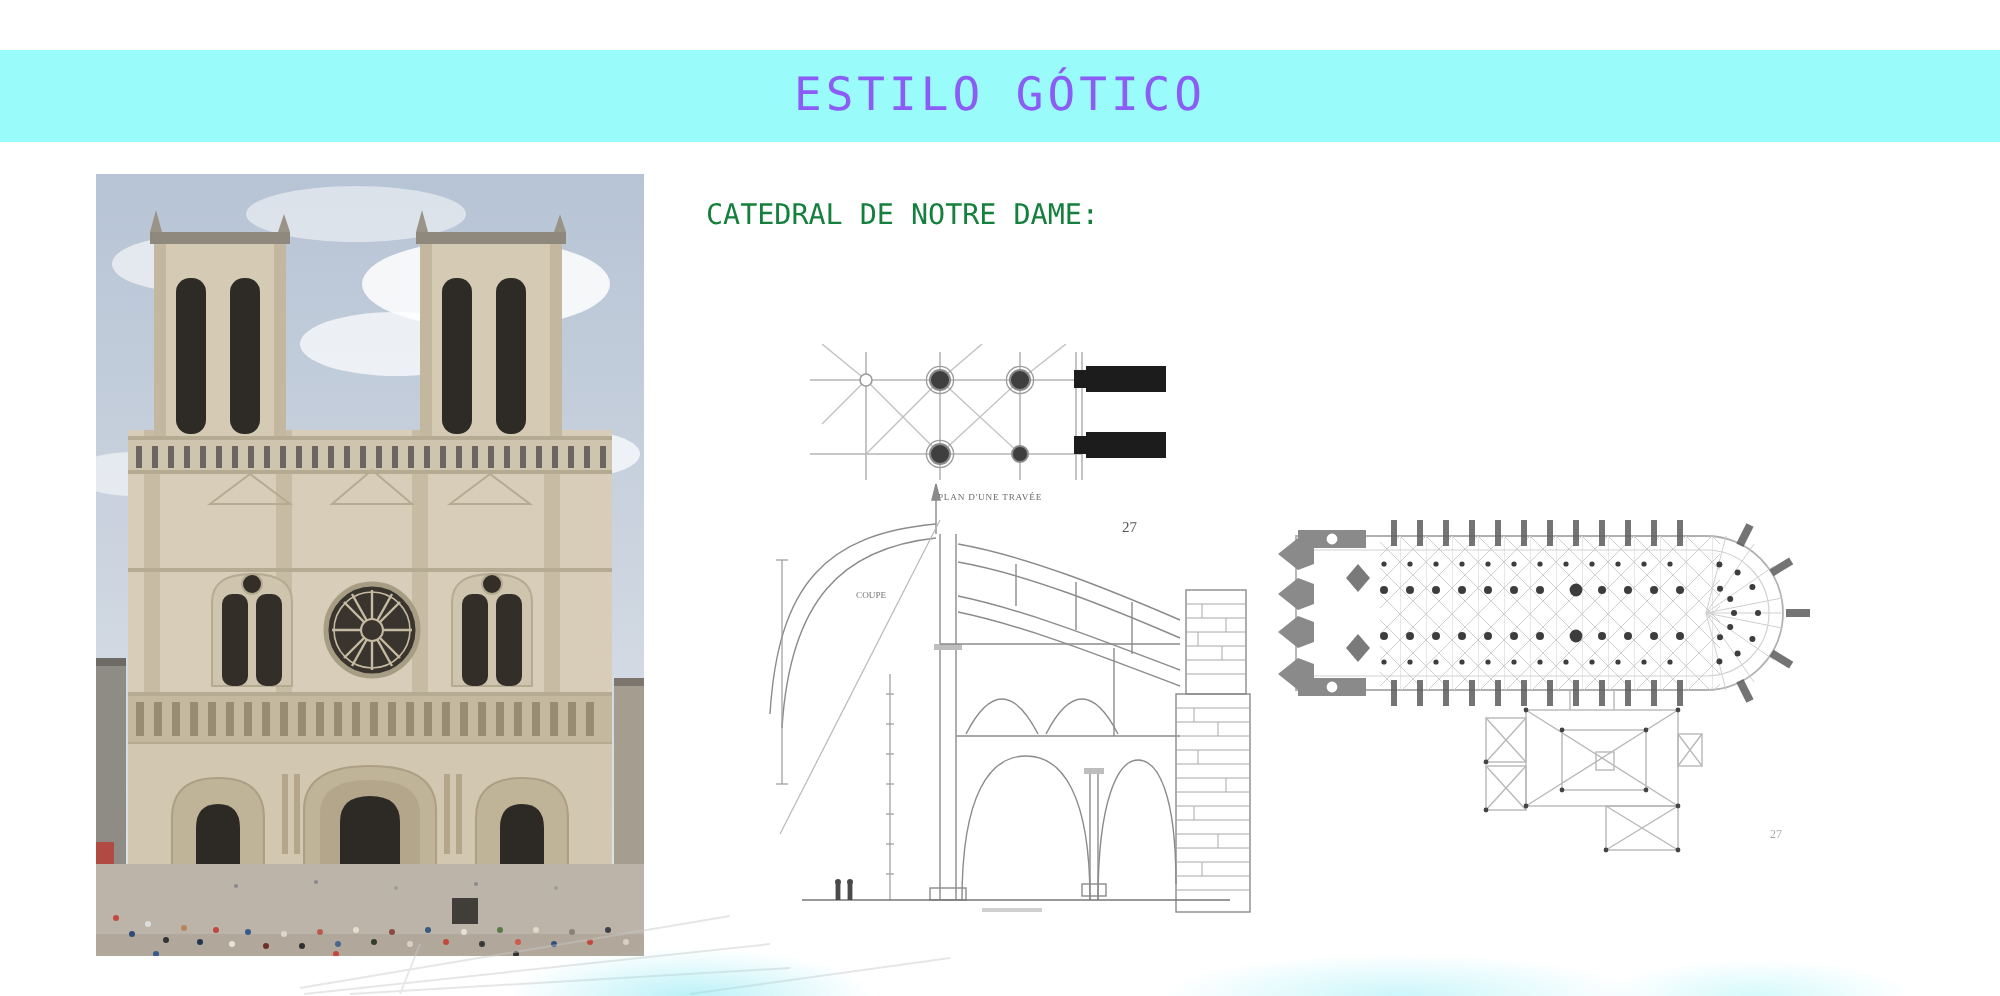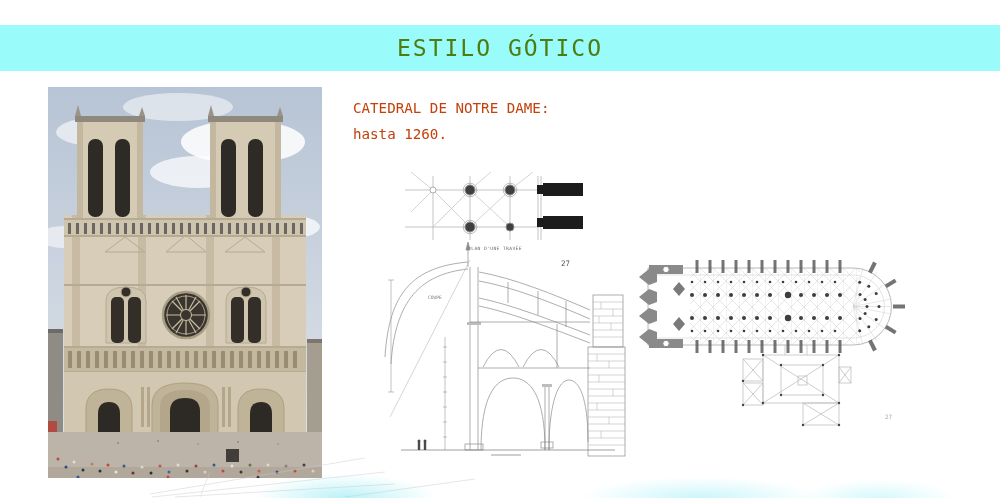--- a/index.html
+++ b/index.html
@@ -6,50 +6,50 @@
   body{
     width:1000px;height:498px;position:relative;overflow:hidden;
     background:#ffffff;
     font-family:"DejaVu Sans Mono","Liberation Mono",monospace;
   }
   .title-band{
     position:absolute;left:0;top:25px;width:1000px;height:46px;
     background:#9afbfb;display:flex;align-items:center;justify-content:center;
   }
   .title-band h1{
-    margin:0;font-size:23px;font-weight:normal;letter-spacing:2px;color:#4d7c0f;
+    margin:0;font-size:23px;font-weight:normal;letter-spacing:2px;color:#8b5cf6;
   }
-  figure{margin:0;padding:0;position:absolute;}
+  figure{margin:0;padding:0;position:absolute;font-family:Liberation Serif, serif;}
   .photo-fig{left:48px;top:87px;width:274px;height:391px;}
   .section-fig{left:383px;top:172px;width:245px;height:290px;}
   .plan-fig{left:635px;top:255px;width:280px;height:180px;}
   .text-block{
     position:absolute;left:353px;top:96px;width:560px;
-    font-size:14.2px;line-height:25.5px;color:#c2410c;white-space:pre;
+    font-size:14.2px;line-height:25.5px;color:#15803d;white-space:pre;
   }
   .bottom-wash{
     position:absolute;left:0;bottom:0;width:1000px;height:50px;pointer-events:none;
     background:
       radial-gradient(ellipse 130px 34px at 345px 100%, rgba(120,228,240,.50) 0%, rgba(120,228,240,0) 70%),
       radial-gradient(ellipse 170px 30px at 700px 100%, rgba(140,235,245,.45) 0%, rgba(140,235,245,0) 70%),
       radial-gradient(ellipse 110px 26px at 878px 100%, rgba(150,240,245,.40) 0%, rgba(150,240,245,0) 70%);
   }
   .sketch-lines{position:absolute;left:140px;top:452px;width:380px;height:46px;pointer-events:none;}
   svg{display:block;}
 </style>
 </head>
 <body>
 
 <div>
 
   <div class="title-band">
     <h1>ESTILO GÓTICO</h1>
   </div>
 
-  <div class="text-block"><div>CATEDRAL DE NOTRE DAME:</div><div>hasta 1260.</div></div>
+  <div class="text-block"><div>CATEDRAL DE NOTRE DAME:</div></div>
 
   <figure class="photo-fig">
     <svg width="274" height="391" viewBox="0 0 274 391">
       <defs>
         <linearGradient id="skyg" x1="0" y1="0" x2="0" y2="1">
           <stop offset="0" stop-color="#b7c4d5"></stop>
             <stop offset="1" stop-color="#dde2e8"></stop>
         </linearGradient>
       </defs>
       <g>

